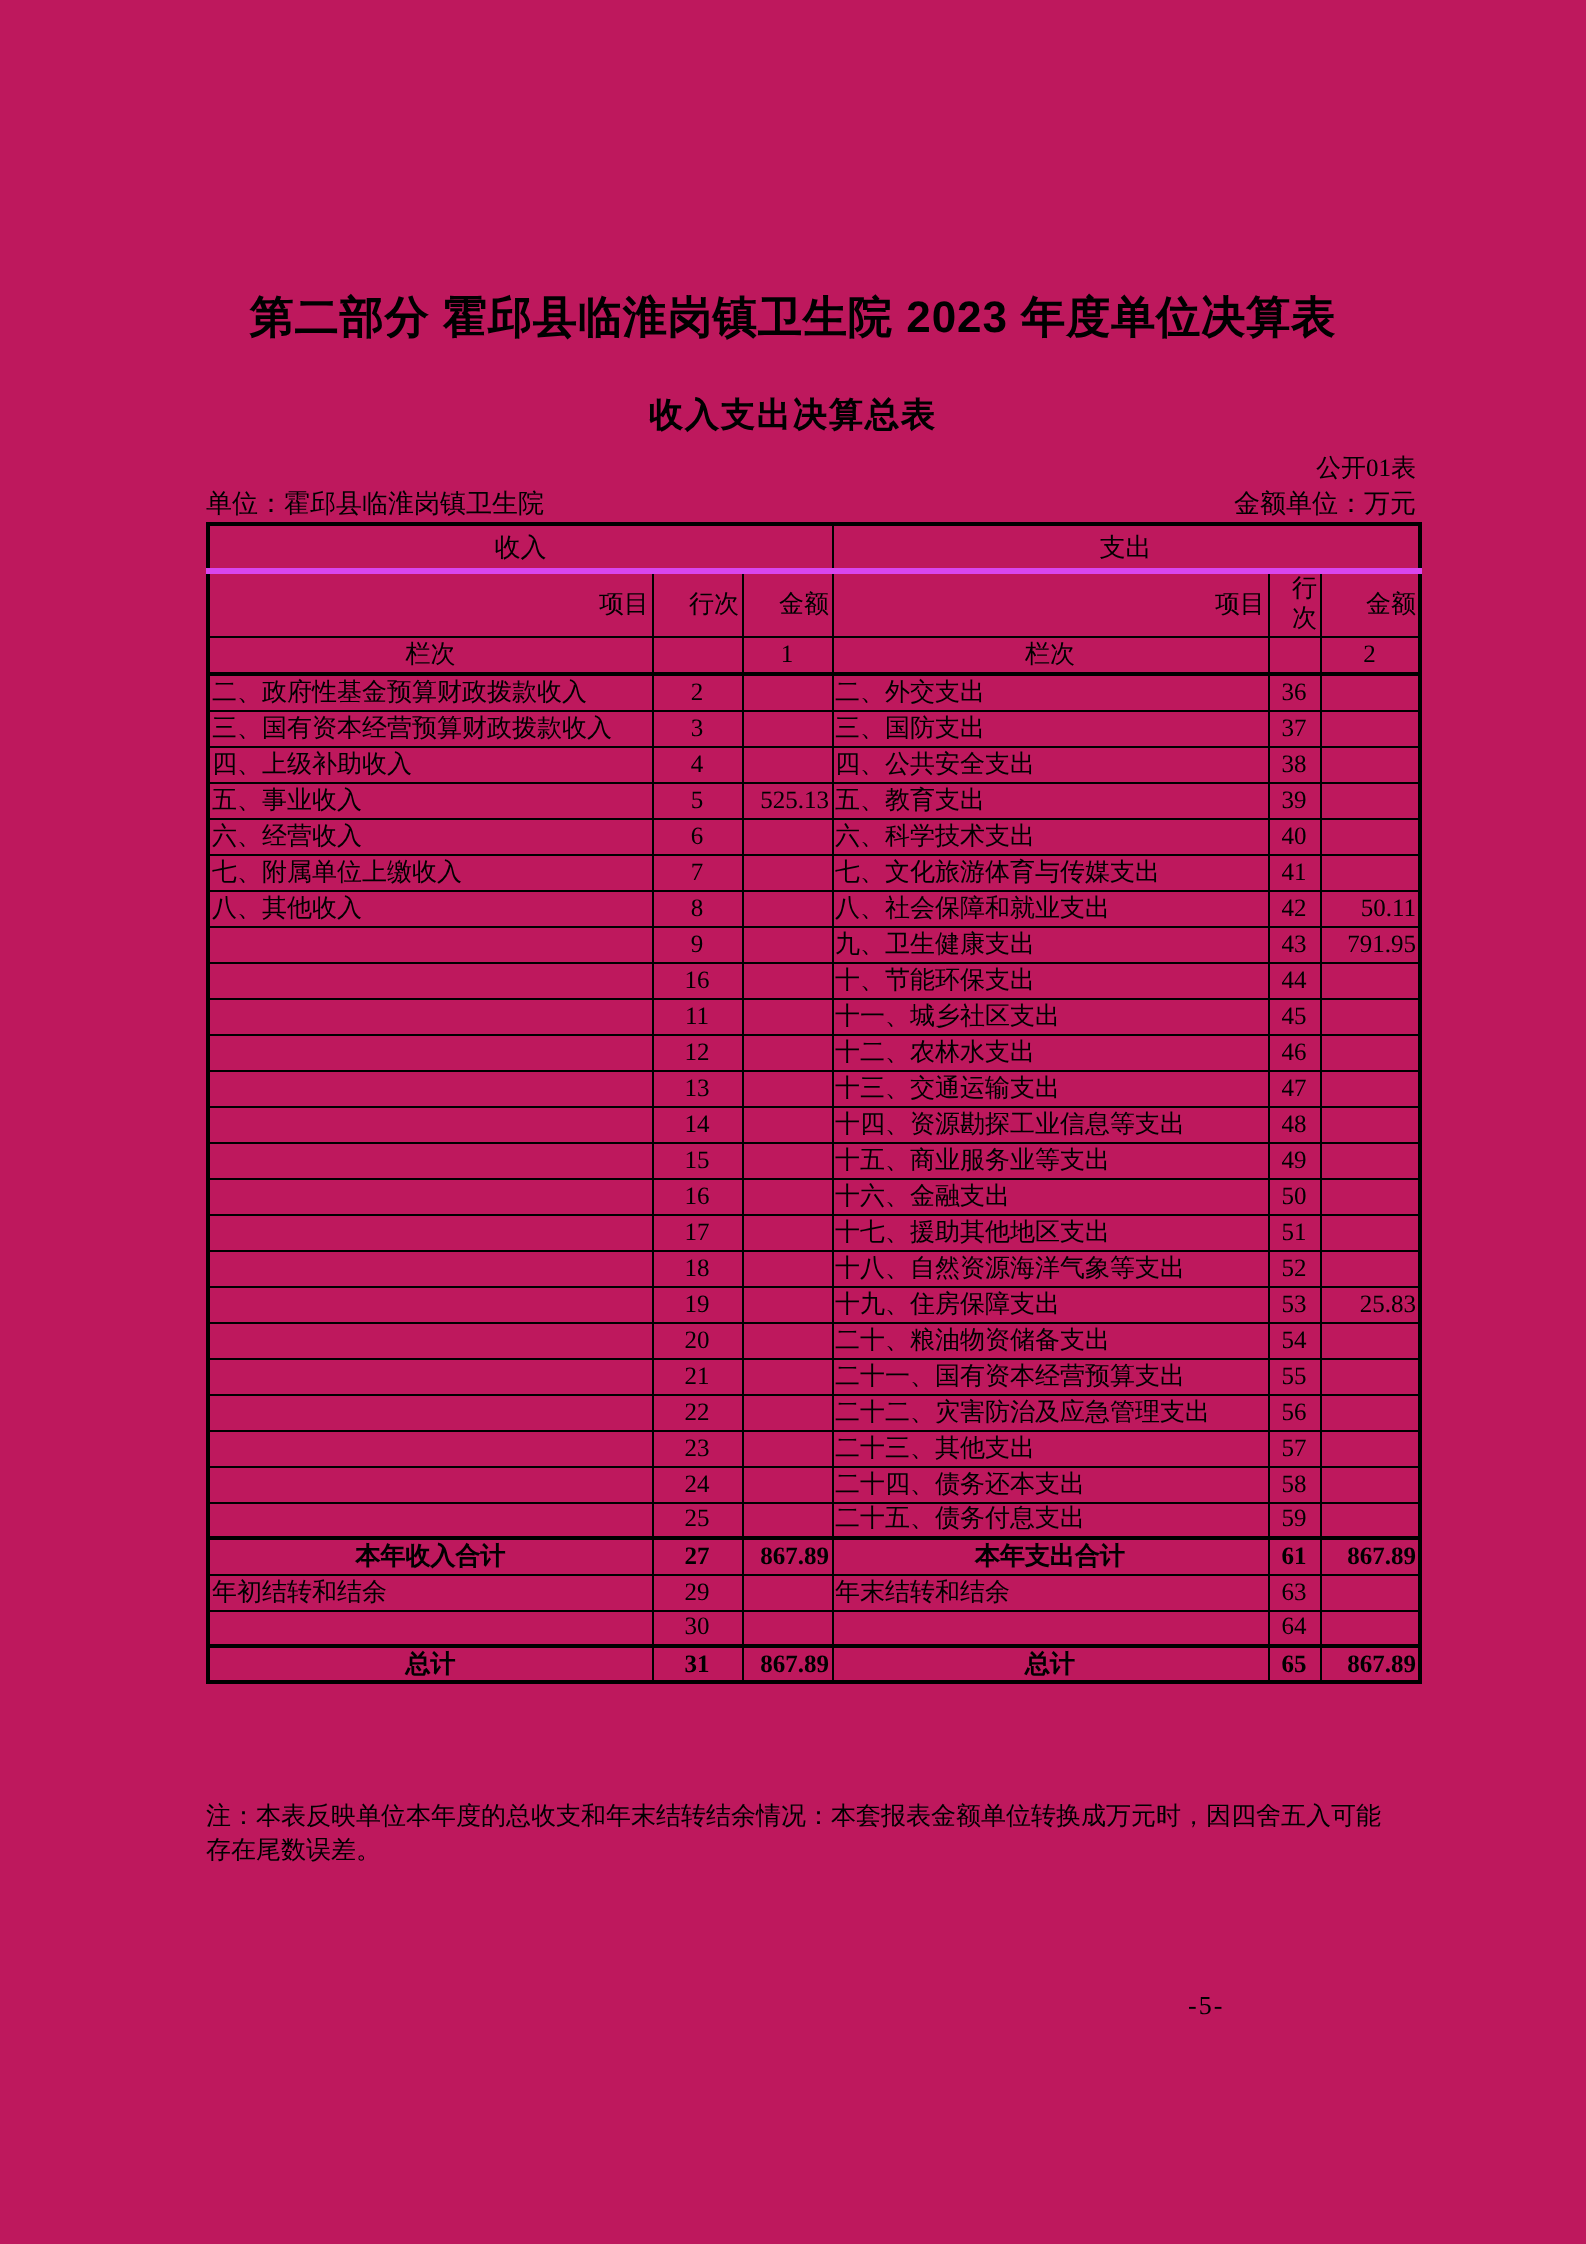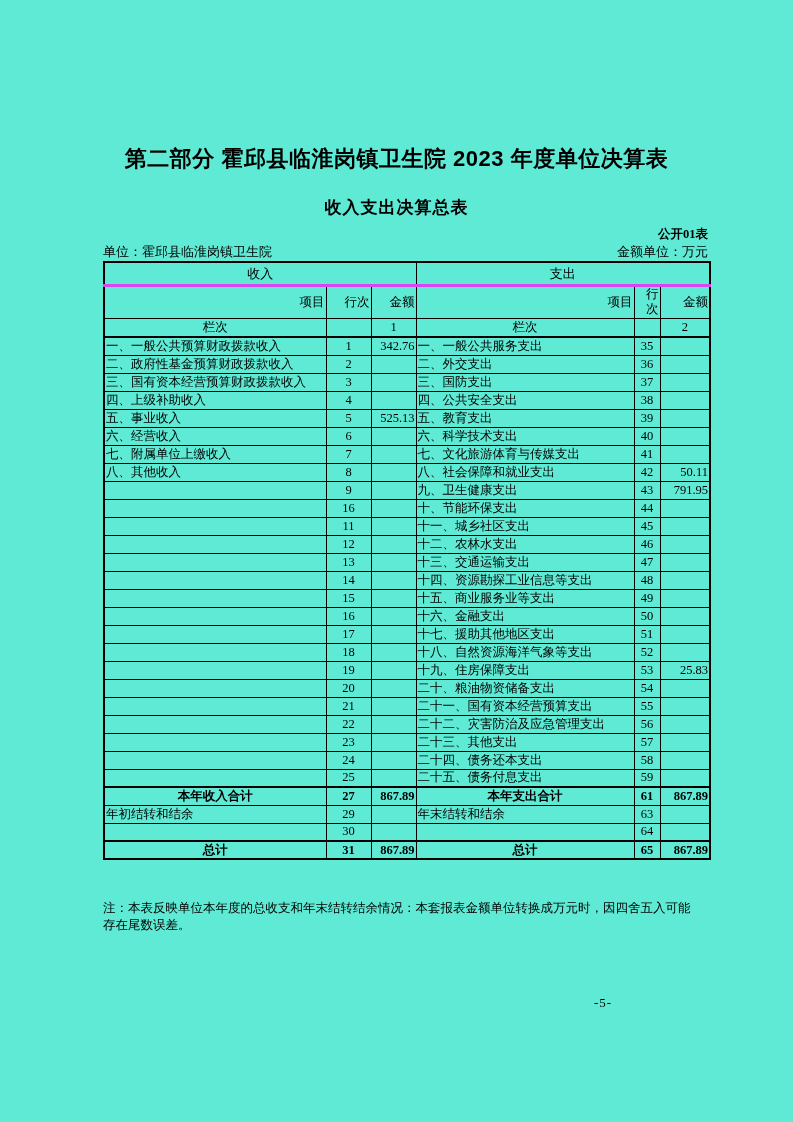--- a/index.html
+++ b/index.html
@@ -1,40 +1,39 @@
 <!DOCTYPE html>
 <html><head>
 <meta charset="utf-8">
 <style>
   * { margin:0; padding:0; box-sizing:border-box; }
   html,body { background:#ffffff; }
   .page {
     position:relative;
     width:793px; height:1122px;
-    background:#5eead4;
+    background:#be185d;
     font-family:"Liberation Serif","DejaVu Serif",serif;
     color:#000000;
     overflow:hidden;
   }
   .doc-title {
     position:absolute; top:144px; left:0; width:100%;
     text-align:center;
     font-family:"Liberation Sans","DejaVu Sans",sans-serif;
     font-weight:bold; font-size:22px; letter-spacing:0.5px;
   }
   .doc-subtitle {
     position:absolute; top:196px; left:0; width:100%;
     text-align:center;
     font-family:"Liberation Sans","DejaVu Sans",sans-serif;
     font-weight:bold; font-size:17px; letter-spacing:1px;
   }
   .doc-label {
     position:absolute; top:226px; right:85px;
     font-size:12.5px;
-    font-weight:bold;
   }
   .unit-row {
     position:absolute; top:243px; left:103px; right:85px;
     display:flex; justify-content:space-between;
     font-size:13px;
   }
   table.acct {
     position:absolute; top:261px; left:103px;
     width:606px;
     border-collapse:collapse; table-layout:fixed;
@@ -109,28 +108,20 @@
         <td>栏次</td>
         <td></td>
         <td>1</td>
         <td>栏次</td>
         <td></td>
         <td>2</td>
       </tr>
     </tbody>
     <tbody>
         <tr class="data-row">
-          <td class="item">一、一般公共预算财政拨款收入</td>
-          <td class="rownum">1</td>
-          <td class="amt">342.76</td>
-          <td class="item">一、一般公共服务支出</td>
-          <td class="rownum">35</td>
-          <td class="amt"></td>
-        </tr>
-        <tr class="data-row">
           <td class="item">二、政府性基金预算财政拨款收入</td>
           <td class="rownum">2</td>
           <td class="amt"></td>
           <td class="item">二、外交支出</td>
           <td class="rownum">36</td>
           <td class="amt"></td>
         </tr>
         <tr class="data-row">
           <td class="item">三、国有资本经营预算财政拨款收入</td>
           <td class="rownum">3</td>

